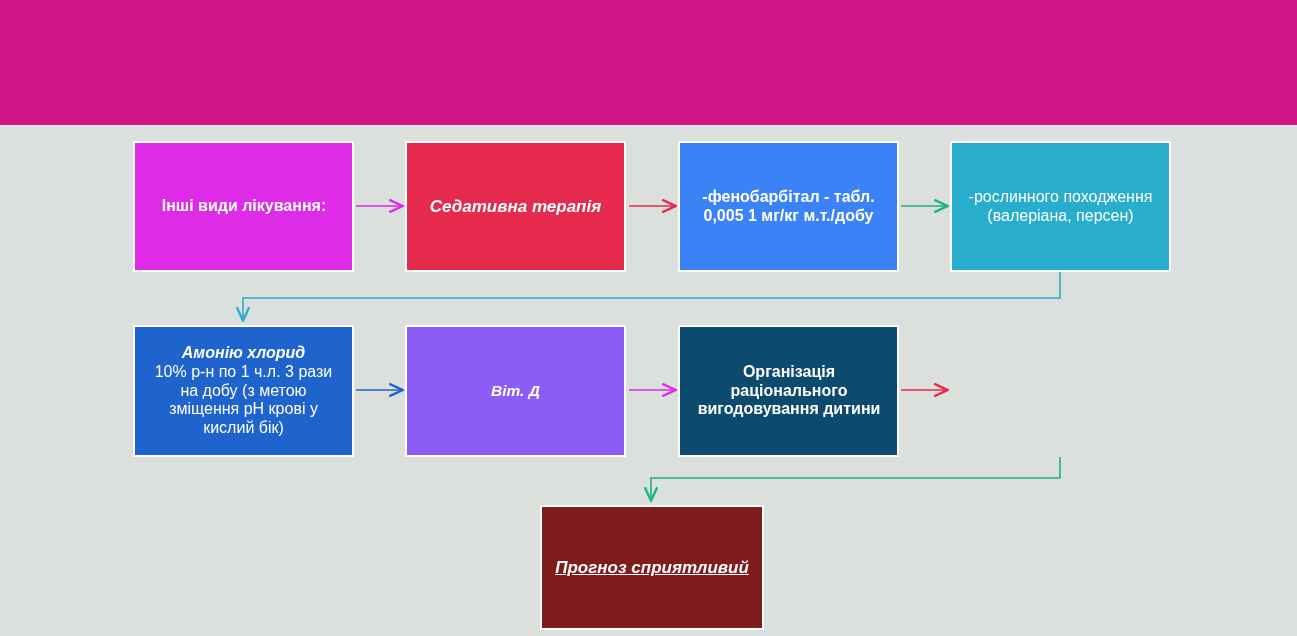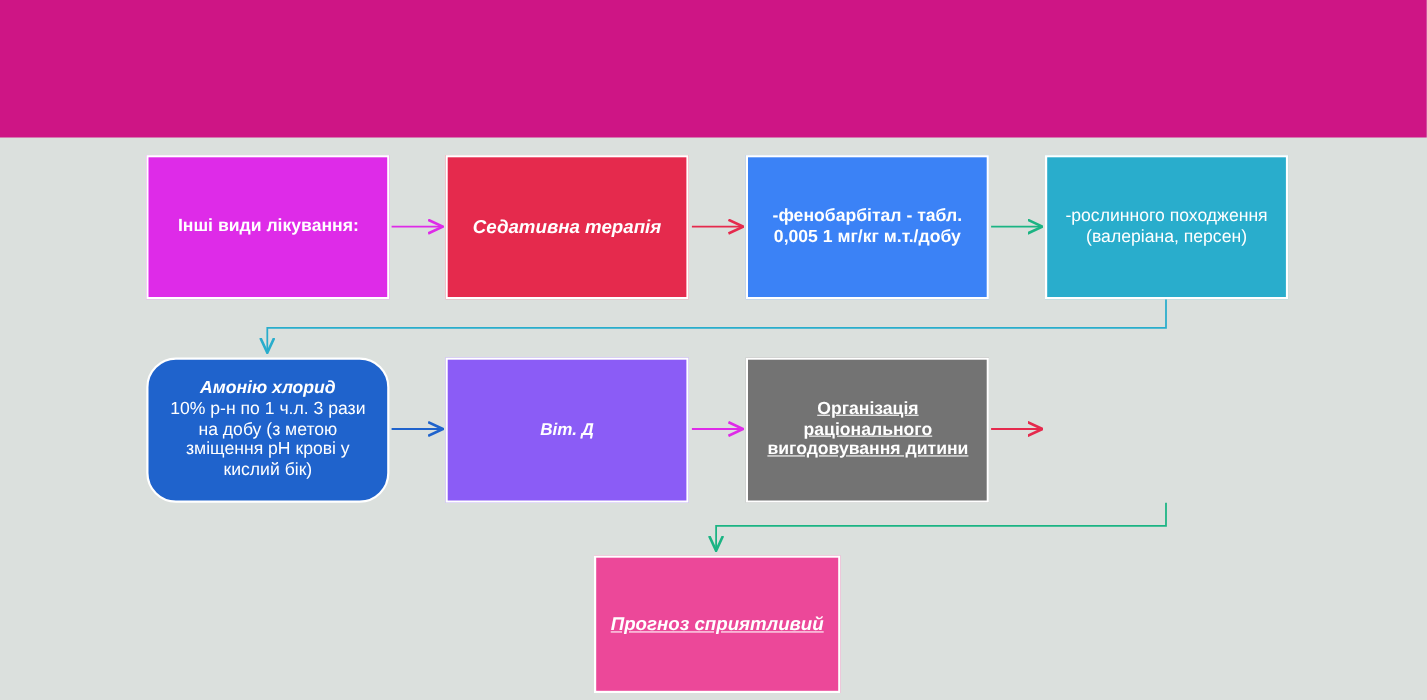--- a/index.html
+++ b/index.html
@@ -121,34 +121,34 @@
   </div>
 
   <div class="node r1 c3 fs16" style="background:#3b82f6;font-weight:bold;">
     <span>-фенобарбітал - табл. 0,005  1 мг/кг м.т./добу</span>
   </div>
 
   <div class="node r1 c4 fs16" style="background:#29ADCC;">
     <span>-рослинного походження (валеріана, персен)</span>
   </div>
 
-  <div class="node r2 c1 fs16" style="background:#1F63CC;border-radius:27px;">
+  <div class="node r2 c1 fs16" style="background:#1F63CC;">
     <span>
       <b><i>Амонію хлорид</i></b><span> 10% р-н по 1 ч.л. 3 рази на добу (з метою зміщення рН крові у кислий бік)</span>
     </span>
   </div>
 
   <div class="node r2 c2 fs15" style="background:#8b5cf6;">
     <span>
       <b><i>Віт. Д</i></b>
     </span>
   </div>
 
-  <div class="node r2 c3 fs16 t-bold" style="background:#737373;text-decoration:underline;">
+  <div class="node r2 c3 fs16 t-bold" style="background:#0c4a6e;">
     <span>Організація раціонального вигодовування дитини</span>
   </div>
 
 
-  <div class="node final-node fs17 t-biu" style="background:#ec4899;">
+  <div class="node final-node fs17 t-biu" style="background:#7f1d1d;">
     <span>Прогноз сприятливий</span>
   </div>
 
 </div>
 
 </body></html>

